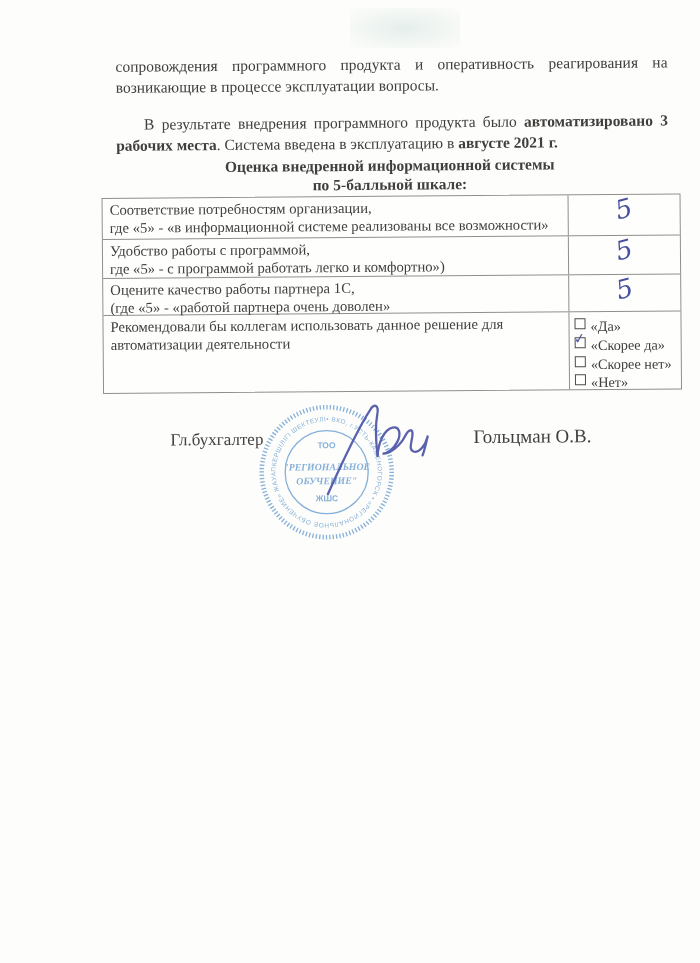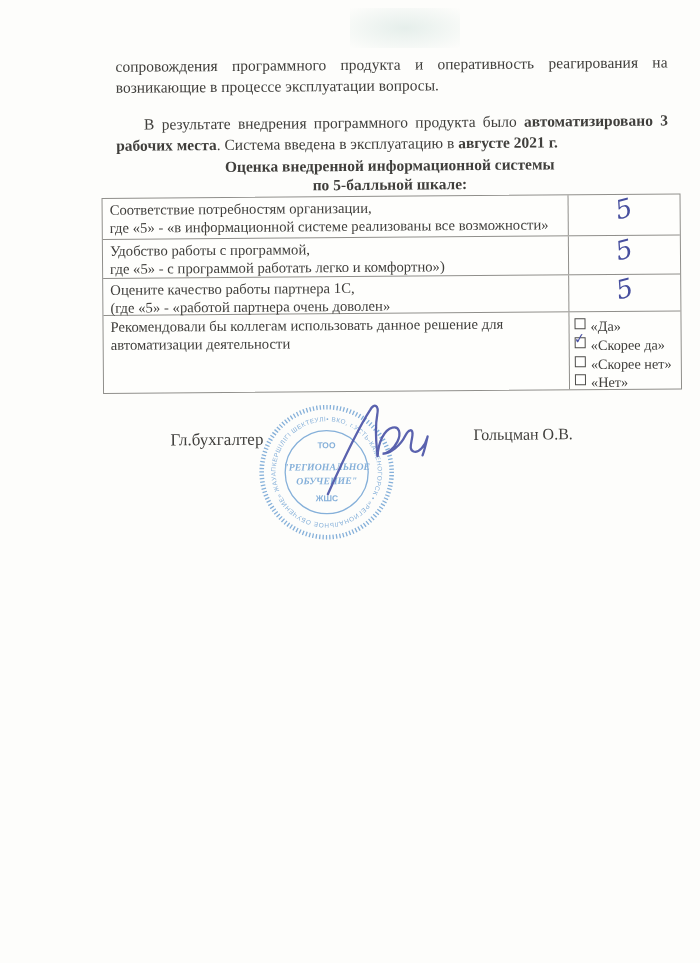--- a/index.html
+++ b/index.html
@@ -70,21 +70,21 @@
     position:relative;
     background:rgba(255,255,255,0.6);
   }
   .tickmark {
     position:absolute; left:-2px; top:-8px;
     color:#4a52a2; font-size:14px; font-weight:bold;
     transform:rotate(-8deg);
     font-family:"DejaVu Sans", sans-serif;
   }
   .sig-role { position:absolute; left:160px; top:429px; font-size:17px;margin-left:10px; }
-  .sig-name { position:absolute; left:473px; top:427px; font-size:16px; }
+  .sig-name { position:absolute; left:473px; top:427px; font-size:19px; }
   .stampbox { position:absolute; left:250px; top:400px; width:152px; height:148px; }
   .sigbox { position:absolute; left:318px; top:398px; width:115px; height:102px; }
   .stamp-ring-text { font-size:6.4px; letter-spacing:0.5px; fill:#6b9fd2; font-family:"Liberation Sans", sans-serif; }
   .stamp-center-sm { font-size:8.5px; font-weight:bold; fill:#6b9fd2; font-family:"Liberation Sans", sans-serif; }
   .stamp-center-lg { font-size:9.8px; font-weight:bold; font-style:italic; fill:#6b9fd2; font-family:"Liberation Serif", serif; }
 </style>
 </head>
 <body>
 
 <div class="page">

